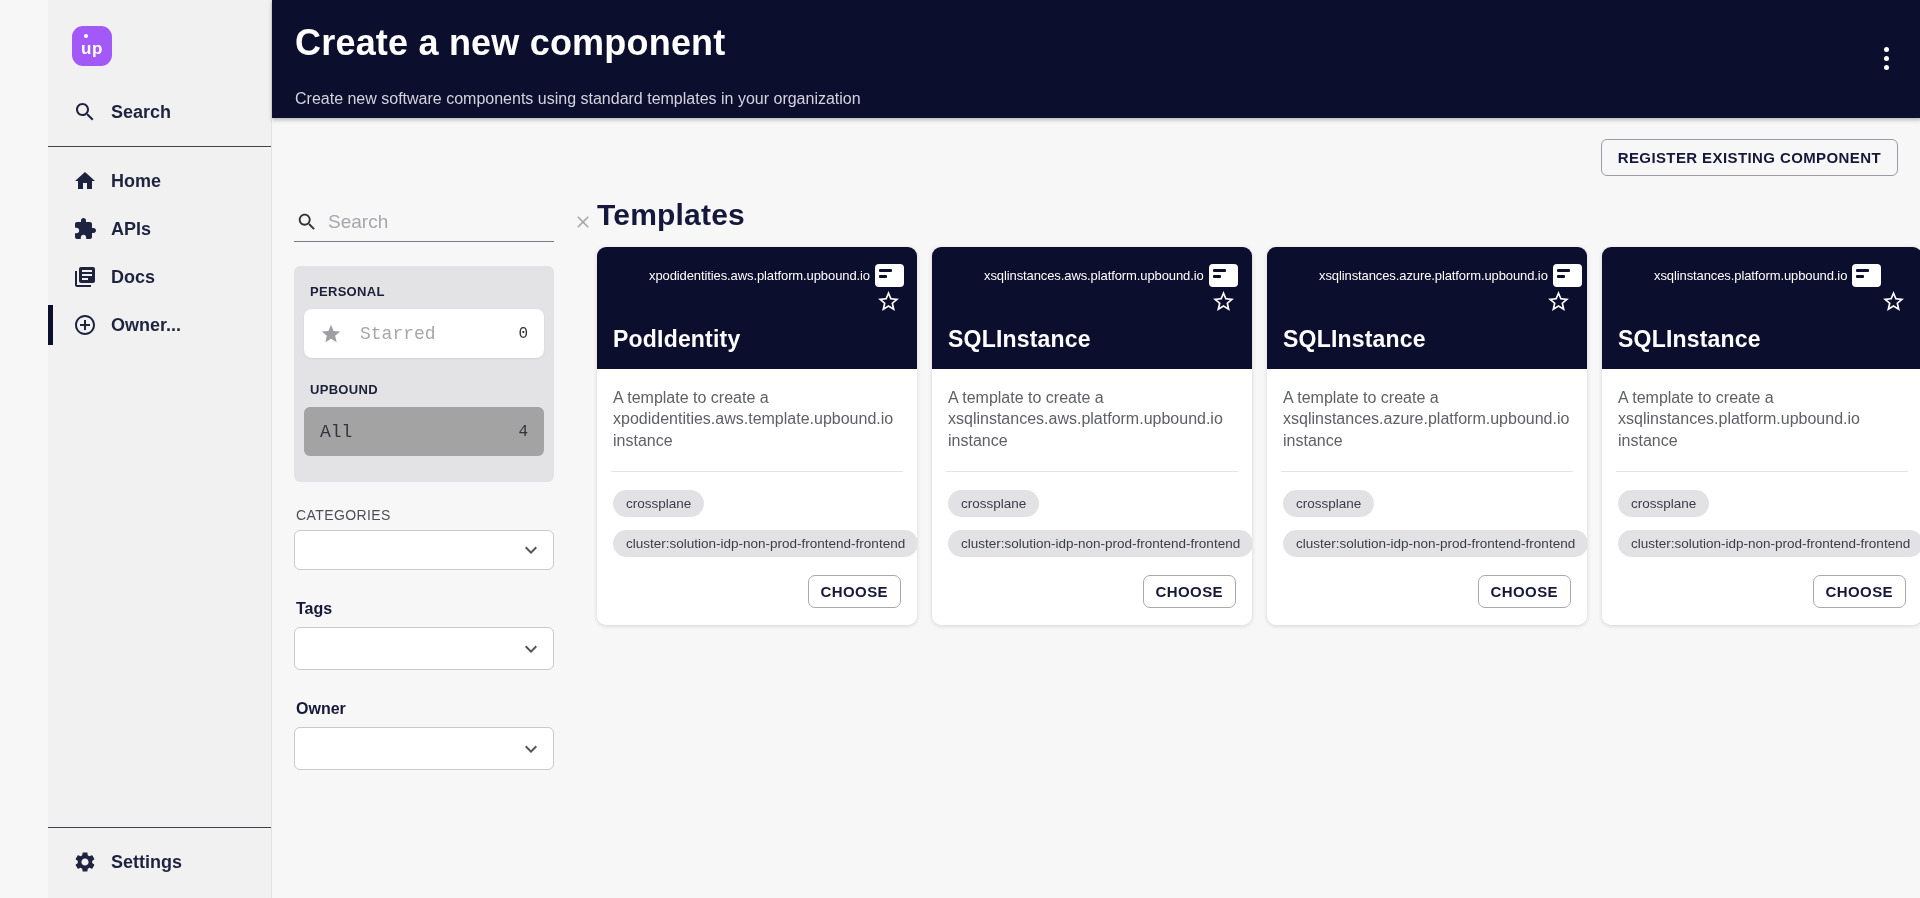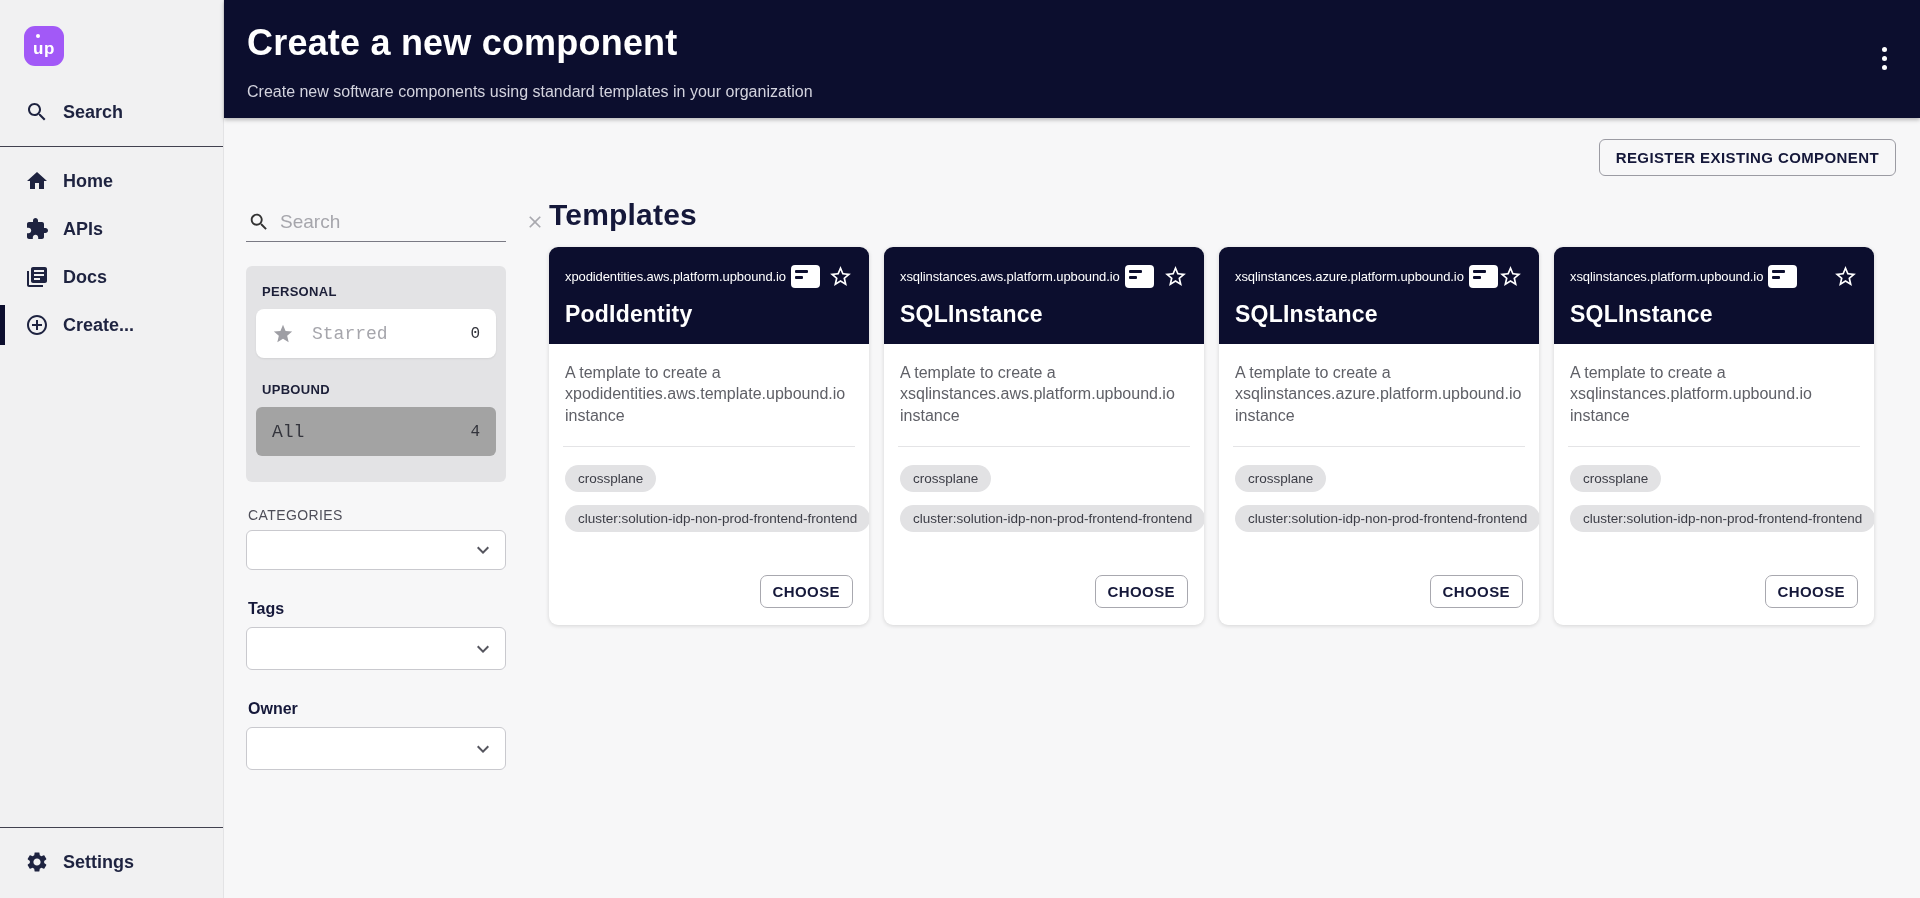--- a/index.html
+++ b/index.html
@@ -6,42 +6,42 @@
     --navy:#0c0e2e; --purple:#a259f7; --sidebarBg:#f1f1f2; --mainBg:#f7f7f8;
     --panelBg:#e3e3e5; --chipBg:#e2e2e4; --textDark:#15183a; --textGray:#5f6067;
     --borderGray:#9b9ba3;
   }
   *{margin:0;padding:0;box-sizing:border-box;}
   html,body{width:1920px;height:898px;overflow:hidden;}
   body{font-family:"Liberation Sans",sans-serif;background:var(--mainBg);color:var(--textDark);display:flex;}
 
   
   .sidebar{width:224px;min-width:224px;height:898px;background:var(--sidebarBg);
-    border-right:1px solid #e3e3e5;display:flex;flex-direction:column;}
+    border-right:1px solid #e3e3e5;display:flex;flex-direction:column;margin-left:48px;}
   .logo{position:relative;width:40px;height:40px;background:var(--purple);border-radius:11px;
     margin:26px 0 0 24px;display:flex;align-items:center;justify-content:center;
     color:#fff;font-weight:bold;font-size:17px;letter-spacing:.5px;}
   .logo-dot{position:absolute;top:8px;left:12px;width:4px;height:4px;border-radius:50%;background:#fff;}
   .logo span.lg{padding-top:6px;}
   .side-item{display:flex;align-items:center;height:48px;padding-left:25px;cursor:pointer;
     color:#1e2340;font-size:18px;font-weight:bold;position:relative;}
   .side-item .ic{width:24px;height:24px;margin-right:14px;display:inline-flex;}
   .side-item .ic svg{width:24px;height:24px;fill:#1e2340;}
   .side-item.active::before{content:"";position:absolute;left:0;top:4px;bottom:4px;width:5px;background:var(--navy);}
   .side-search{margin-top:22px;}
   .side-divider{height:1px;background:#41414f;margin:10px 0;}
   .side-bottom{margin-top:auto;}
 
   
   .content{flex:1;display:flex;flex-direction:column;height:898px;}
 
   header.pagehead{position:relative;height:118px;background:var(--navy);color:#fff;
     padding:22px 24px 0 23px;box-shadow:0 2px 4px rgba(0,0,0,.25);}
   .page-title{font-size:36px;font-weight:bold;letter-spacing:.2px;}
-  .page-subtitle{font-size:16px;color:#d3d3de;margin-top:19px;font-weight:normal;}
+  .page-subtitle{font-size:16px;color:#d3d3de;margin-top:26px;font-weight:normal;}
   .kebab{position:absolute;right:22px;top:40px;width:28px;height:36px;background:none;border:none;
     cursor:pointer;display:flex;flex-direction:column;align-items:center;justify-content:center;gap:4px;}
   .kebab i{width:5px;height:5px;border-radius:50%;background:#fff;}
 
   main.page{flex:1;overflow:hidden;}
   .toolbar{display:flex;justify-content:flex-end;padding:21px 24px 0 0;}
   .btn-outline{background:transparent;border:1px solid var(--borderGray);border-radius:6px;
     color:var(--textDark);font-family:inherit;font-size:15px;font-weight:bold;letter-spacing:.4px;
     padding:9px 16px;cursor:pointer;}
 
@@ -76,21 +76,21 @@
   .select svg{position:absolute;right:10px;top:50%;transform:translateY(-50%);width:24px;height:24px;fill:#55555e;}
 
   
   .templates{flex:1;margin-left:43px;margin-top:22px;}
   .section-title{font-size:30px;font-weight:bold;color:var(--textDark);letter-spacing:.2px;}
   .cards{display:flex;gap:15px;margin-top:15px;}
   .card{width:320px;min-width:320px;height:378px;background:#fff;border-radius:9px;
     box-shadow:0 1px 4px rgba(0,0,0,.14);display:flex;flex-direction:column;overflow:hidden;}
   .card-head{background:var(--navy);color:#fff;padding:17px 16px 16px 16px;}
   .head-row{display:flex;flex-wrap:wrap;align-items:center;row-gap:2px;}
-  .name-group{display:flex;align-items:center;white-space:nowrap;}
+  .name-group{display:flex;align-items:center;white-space:nowrap;margin-left:36px;}
   .tpl-name{font-size:13px;letter-spacing:-.1px;color:#fff;}
   .tpl-icon{position:relative;width:29px;height:23px;background:#fff;border-radius:4px;margin-left:5px;flex:none;}
   .tpl-icon i{position:absolute;background:var(--navy);height:3px;border-radius:1px;}
   .tpl-icon i.b1{top:5px;left:4px;width:13px;}
   .tpl-icon i.b2{top:11px;left:4px;width:8px;}
   .star-btn{margin-left:auto;background:none;border:none;cursor:pointer;padding:0;display:flex;}
   .star-btn svg{width:25px;height:25px;fill:#fff;}
   .tpl-title{font-size:23px;font-weight:bold;margin-top:12px;letter-spacing:.2px;}
   .card-body{flex:1;padding:18px 16px 0 16px;}
   .desc{font-size:16px;line-height:1.33;color:var(--textGray);word-break:break-word;}
@@ -145,21 +145,21 @@
           </svg>
       </span>
       <span>Docs</span>
     </div>
     <div class="side-item active">
       <span class="ic">
         <svg viewBox="0 0 24 24">
             <path d="M13 7h-2v4H7v2h4v4h2v-4h4v-2h-4V7zm-1-5C6.48 2 2 6.48 2 12s4.48 10 10 10 10-4.48 10-10S17.52 2 12 2zm0 18c-4.41 0-8-3.59-8-8s3.59-8 8-8 8 3.59 8 8-3.59 8-8 8z"></path>
           </svg>
       </span>
-      <span>Create...</span>
+      <span>Owner...</span>
     </div>
   </nav>
 
   <div class="side-bottom">
     <div class="side-divider"></div>
     <div class="side-item" style="margin-bottom:12px;">
       <span class="ic">
         <svg viewBox="0 0 24 24">
             <path d="M19.14 12.94c.04-.3.06-.61.06-.94 0-.32-.02-.64-.07-.94l2.03-1.58c.18-.14.23-.41.12-.61l-1.92-3.32c-.12-.22-.37-.29-.59-.22l-2.39.96c-.5-.38-1.03-.7-1.62-.94l-.36-2.54c-.04-.24-.24-.41-.48-.41h-3.84c-.24 0-.43.17-.47.41l-.36 2.54c-.59.24-1.13.57-1.62.94l-2.39-.96c-.22-.08-.47 0-.59.22L2.74 8.87c-.12.21-.08.47.12.61l2.03 1.58c-.05.3-.09.63-.09.94s.02.64.07.94l-2.03 1.58c-.18.14-.23.41-.12.61l1.92 3.32c.12.22.37.29.59.22l2.39-.96c.5.38 1.03.7 1.62.94l.36 2.54c.05.24.24.41.48.41h3.84c.24 0 .44-.17.47-.41l.36-2.54c.59-.24 1.13-.56 1.62-.94l2.39.96c.22.08.47 0 .59-.22l1.92-3.32c.12-.22.07-.47-.12-.61l-2.01-1.58zM12 15.6c-1.98 0-3.6-1.62-3.6-3.6s1.62-3.6 3.6-3.6 3.6 1.62 3.6 3.6-1.62 3.6-3.6 3.6z"></path>
           </svg>

